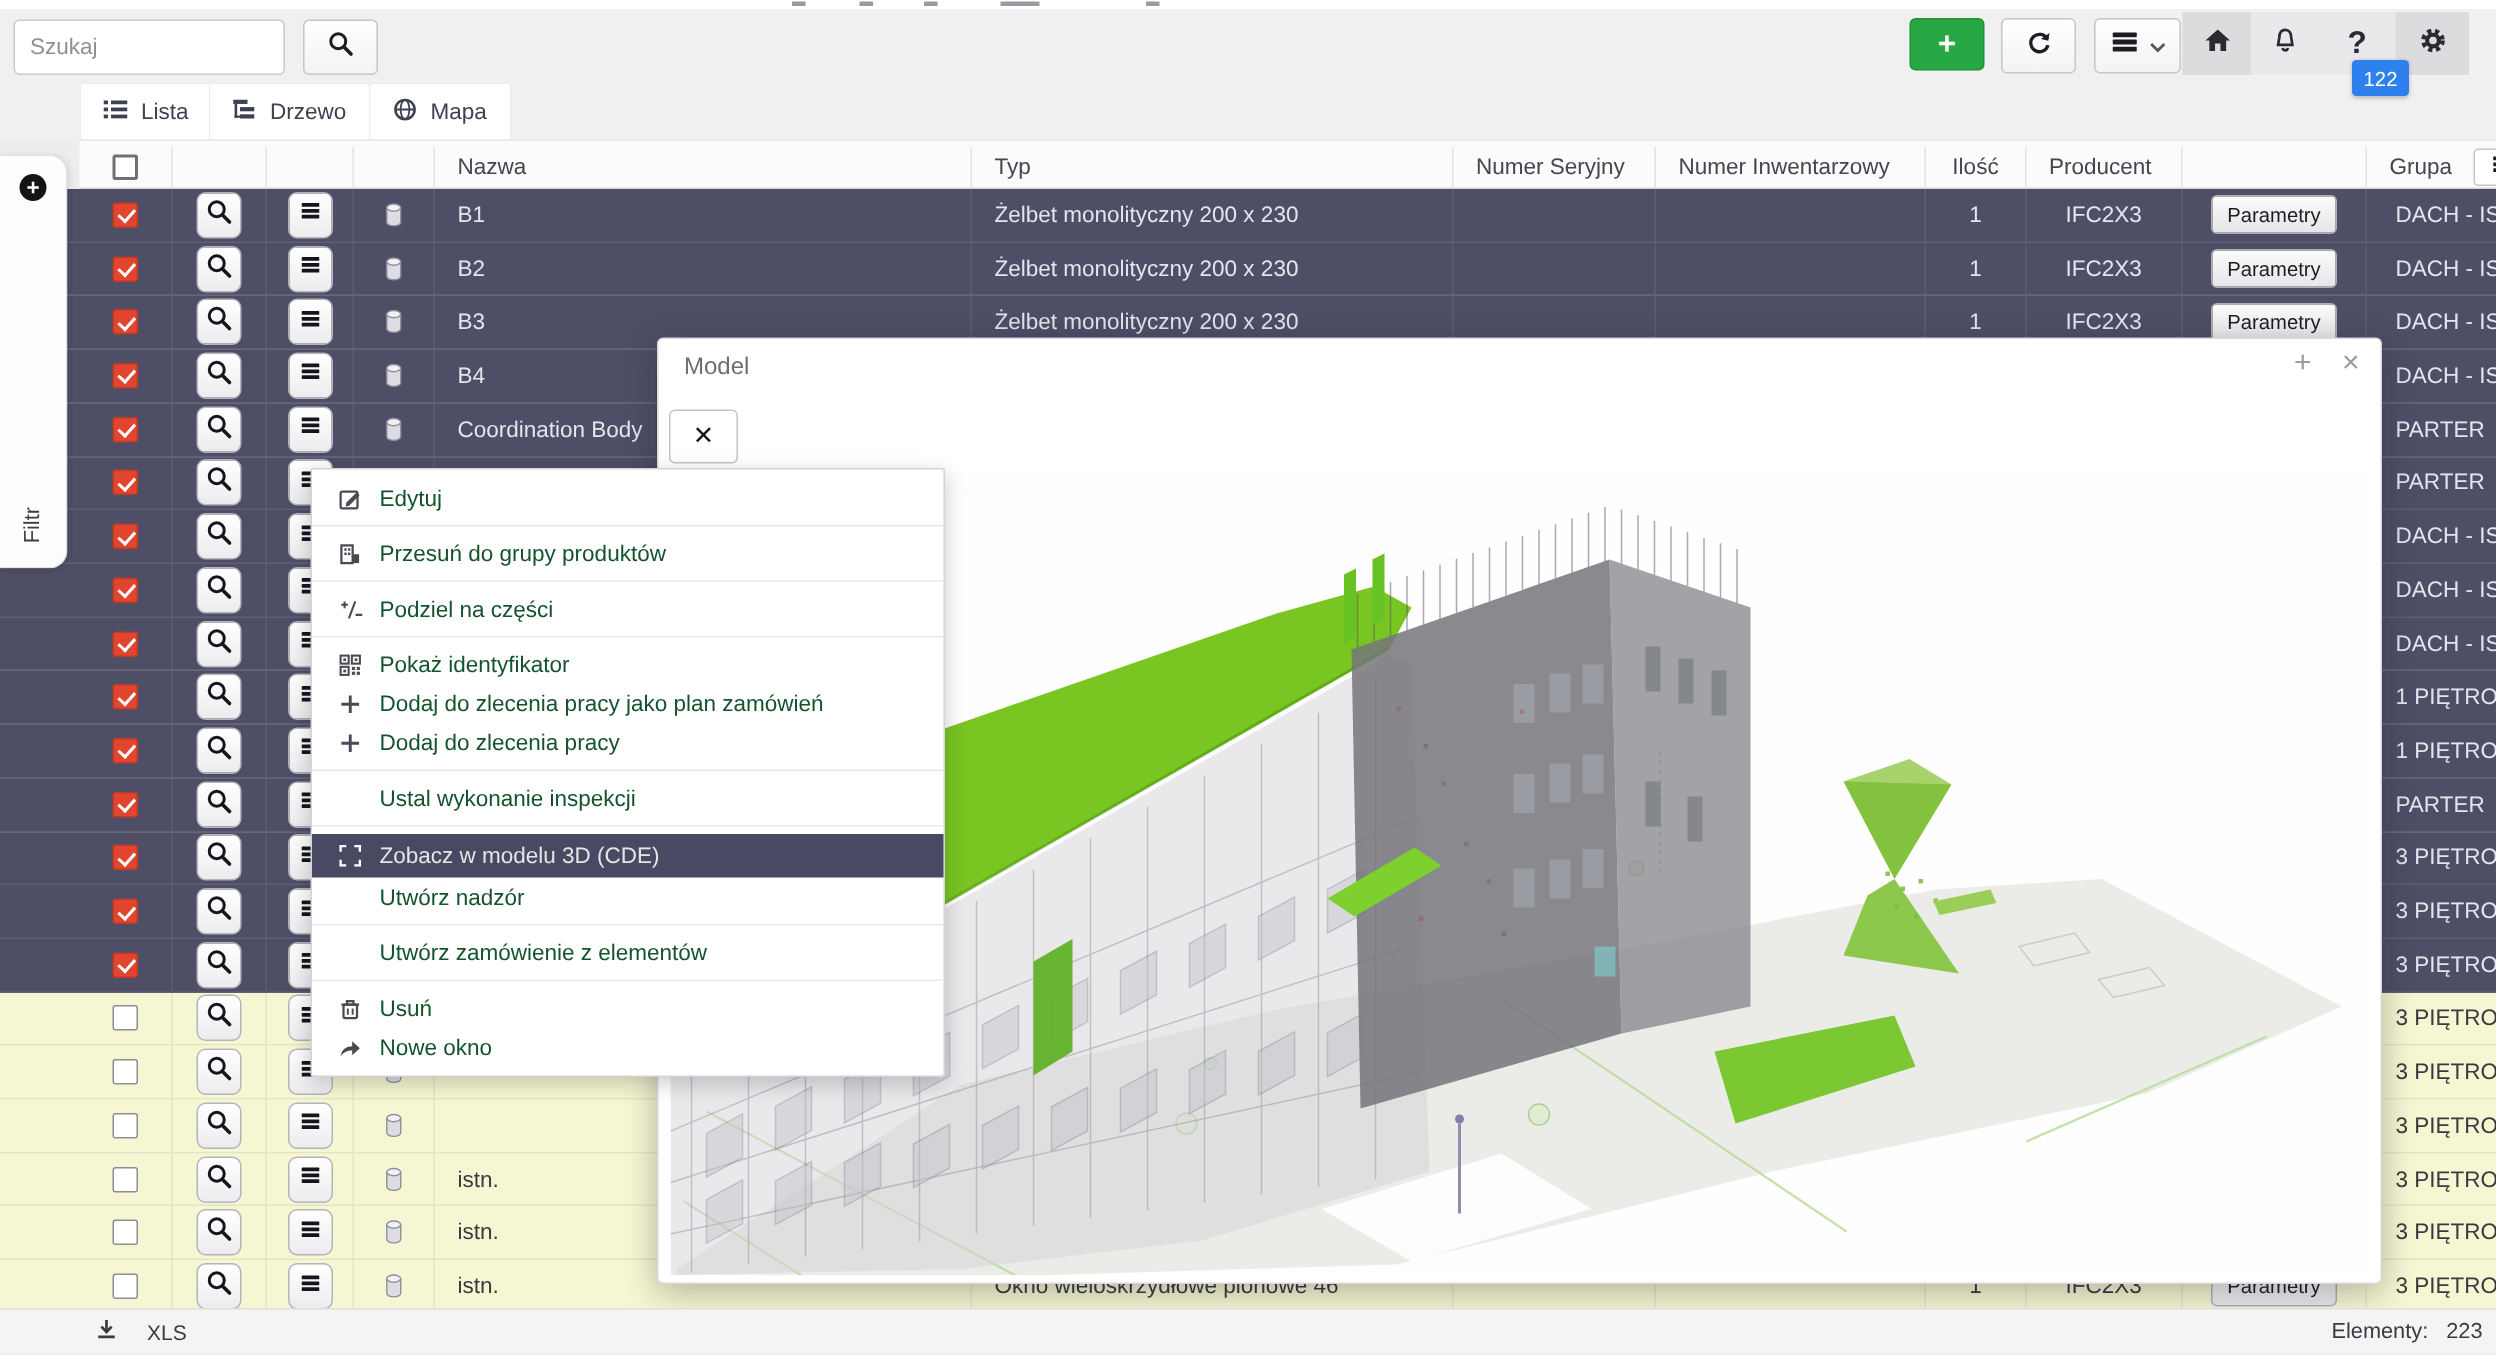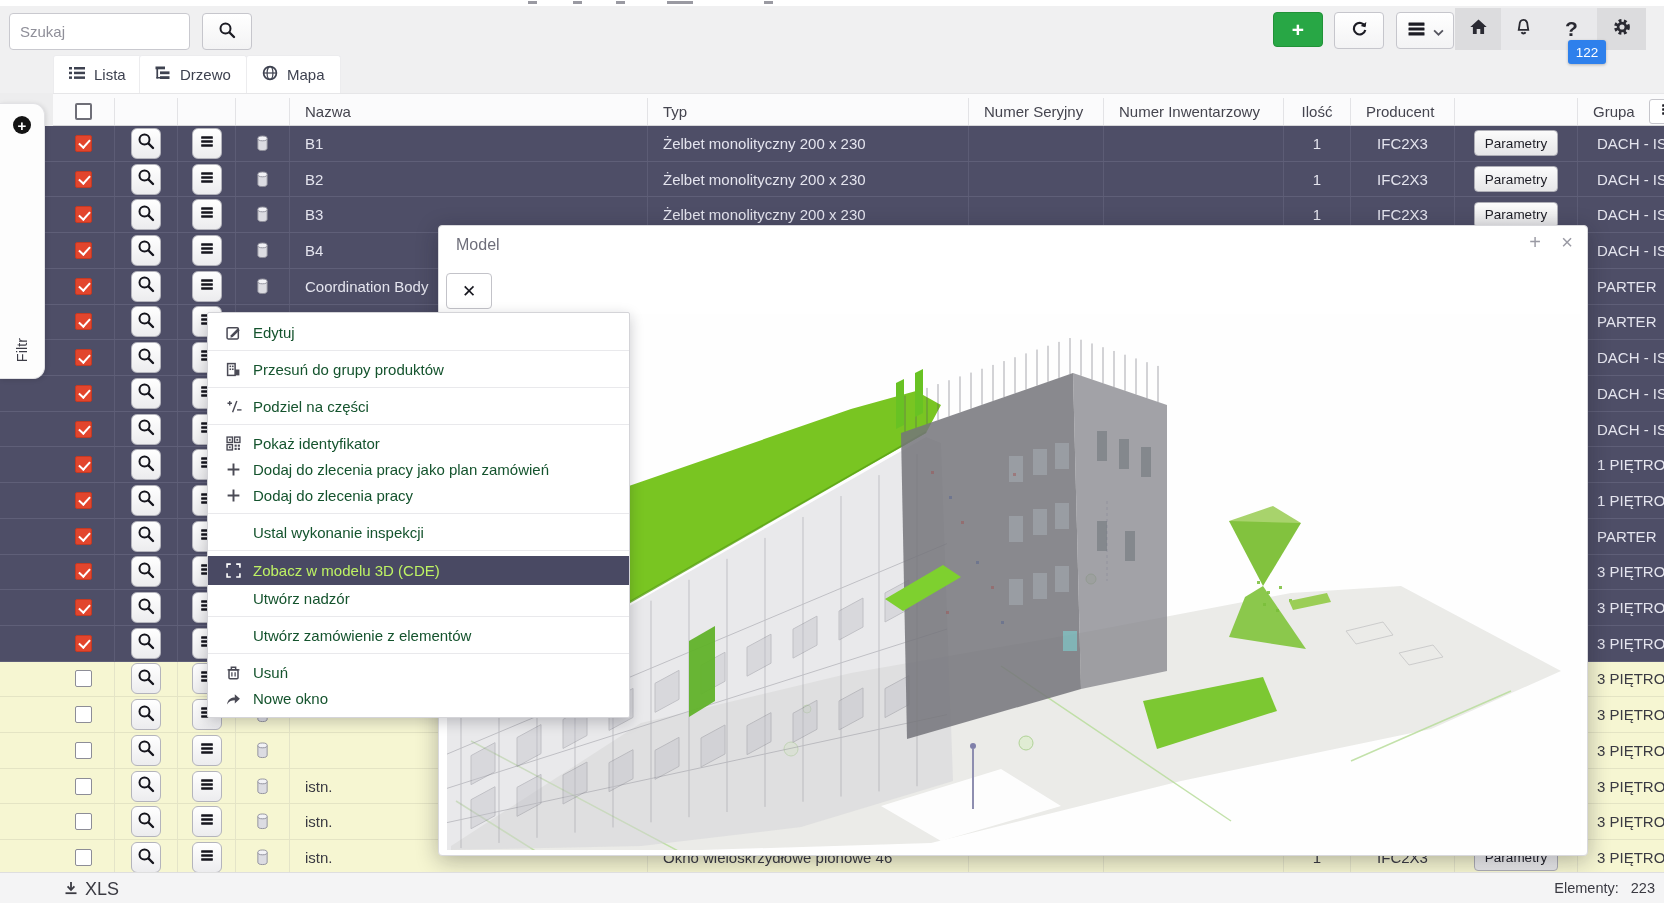--- a/index.html
+++ b/index.html
@@ -66,38 +66,38 @@
   .cb{width:17px;height:17px;border-radius:2px;margin:auto;}
   .cb.on{background:#e2452d;border:1px solid #c23a24;position:relative;}
   .cb.on::after{content:"";position:absolute;left:5px;top:1.5px;width:5px;height:9px;border:solid #fff;border-width:0 2.4px 2.4px 0;transform:rotate(42deg);}
   .cb.off{background:#fff;border:1px solid #8d8d97;}
   .mini-btn{width:30px;height:31px;background:linear-gradient(#ffffff,#ececee);border:1px solid #b4b4bc;border-radius:6px;
     display:flex;align-items:center;justify-content:center;color:#15151d;margin:auto;}
   .param-btn{width:84px;height:26px;background:linear-gradient(#fbfbfb,#e6e6e8);border:1px solid #aeaeb6;border-radius:4px;
     color:#1d1d25;font-size:13.5px;display:flex;align-items:center;justify-content:center;margin:auto;font-family:inherit;}
   
   .footer{left:0;top:872px;width:1664px;height:31px;background:#f4f4f5;border-top:1px solid #dededf;z-index:8;}
-  .xls{position:absolute;left:64px;top:6px;display:flex;align-items:flex-start;gap:7px;font-size:18px;color:#3a3a42;cursor:pointer;}
+  .xls{position:absolute;left:64px;top:6px;display:flex;align-items:flex-end;gap:20px;font-size:14px;color:#3a3a42;cursor:pointer;}
   .elements{position:absolute;right:9px;top:7px;font-size:14.5px;color:#3a3a42;display:flex;gap:12px;}
   
   .modal{left:438px;top:225px;width:1150px;height:631px;background:#fff;border:1px solid #d9d9dd;border-radius:4px;
     box-shadow:0 5px 22px rgba(20,20,30,.30);z-index:5;}
   .modal-title{position:absolute;left:17px;top:10px;font-size:16px;color:#6e6e7a;}
   .modal-ico{position:absolute;top:4px;font-size:20px;color:#9a9aa4;cursor:pointer;line-height:1;}
   .modal-ico.plus{right:46px;top:6px;}
   .modal-ico.close{right:14px;top:6px;}
   .clear-btn{position:absolute;left:7px;top:47px;width:46px;height:36px;background:#fff;border:1px solid #c3c3c9;border-radius:4px;
     font-size:17px;font-weight:bold;color:#16161e;display:flex;align-items:center;justify-content:center;cursor:pointer;}
   .viewport{position:absolute;left:8px;top:88px;width:1134px;height:536px;background:#fefefe;}
   
   .ctx{left:207px;top:312px;width:423px;background:#ffffff;border:1px solid #d4d4d8;border-radius:2px;
     box-shadow:0 4px 14px rgba(20,20,30,.22);z-index:6;padding:6px 0;}
   .ctx-item{height:26px;display:flex;align-items:center;font-size:15px;color:#14532d;cursor:pointer;padding-left:18px;}
   .ctx-item .mi{width:27px;display:flex;align-items:center;color:#4a4a55;flex:none;}
-  .ctx-item.hl{height:29px;background:#494963;color:#bef264;}
+  .ctx-item.hl{height:29px;background:#494963;color:#e5e5e5;}
   .ctx-item.hl .mi{color:#fff;}
   .ctx-div{height:1px;background:#e9e9ec;margin:5px 0;}
 </style>
 </head>
 <body>
 
 <div id="root">
 
   <div class="abs topstrip">
     <span class="dash" style="left:528px"></span>

